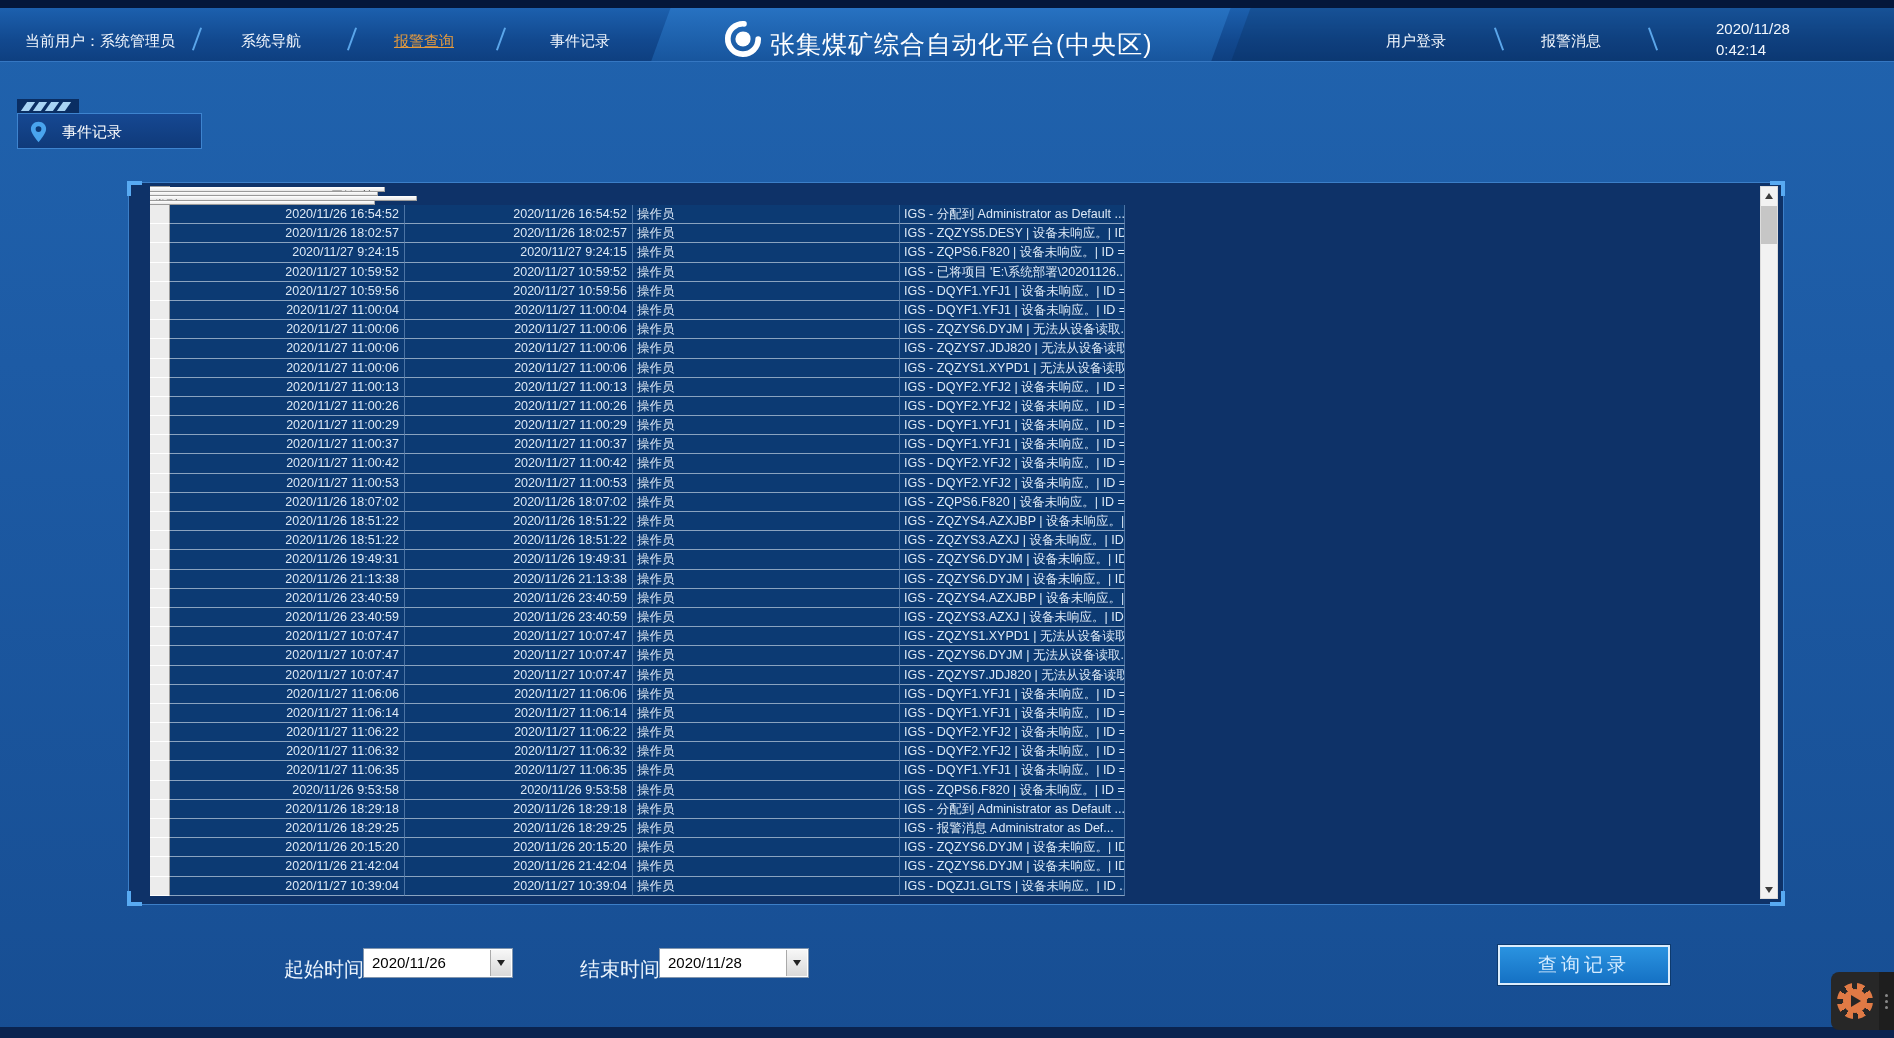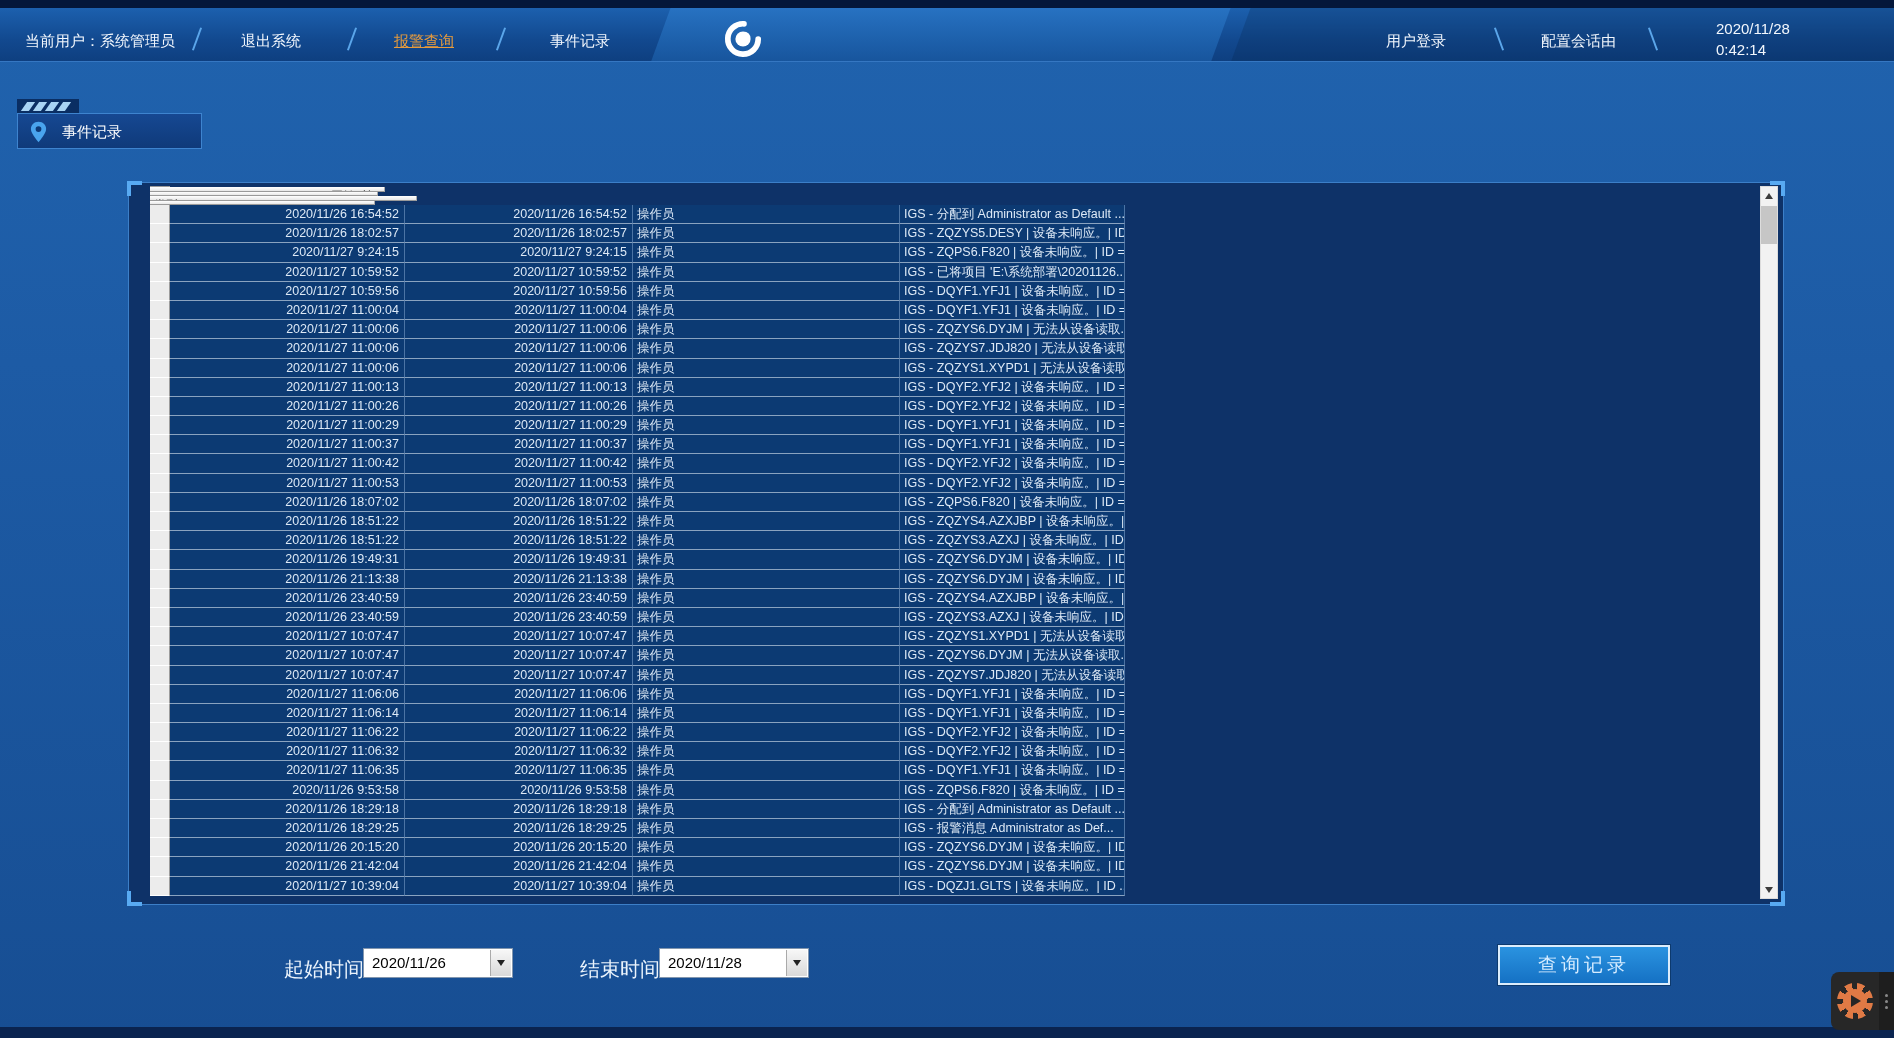--- a/index.html
+++ b/index.html
@@ -132,34 +132,35 @@
 
   <div class="top-strip"></div>
 
   <div class="top-bar">
     <div class="bar-trapezoid"></div>
     <div class="bar-right-shade"></div>
 
     <span class="nav-item" style="left:25px"><span>当前用户：</span><span>系统管理员</span></span>
 
     <div class="nav-sep-l" style="left:196px"></div>
-    <span class="nav-item" style="left:241px">退出系统</span>
+    <span class="nav-item" style="left:241px">系统导航</span>
     <div class="nav-sep-l" style="left:351px"></div>
     <span class="nav-item active" style="left:394px">报警查询</span>
     <div class="nav-sep-l" style="left:500px"></div>
     <span class="nav-item" style="left:550px">事件记录</span>
 
     <svg class="logo" viewBox="0 0 40 40">
       <path d="M36 20 A16 16 0 1 1 21 4" fill="none" stroke="#ffffff" stroke-width="6" stroke-linecap="round"></path>
       <path d="M20 12 a8 8 0 1 0 8 8 q0 -8 -8 -8 z" fill="#ffffff"></path>
     </svg>
+    <span class="app-title">张集煤矿综合自动化平台(中央区)</span>
 
     <span class="nav-item" style="left:1386px">用户登录</span>
     <div class="nav-sep-r" style="left:1498px"></div>
-    <span class="nav-item" style="left:1541px">配置会话由</span>
+    <span class="nav-item" style="left:1541px">报警消息</span>
     <div class="nav-sep-r" style="left:1652px"></div>
     <div class="datetime">
       <div>2020/11/28</div>
       <div>0:42:14</div>
     </div>
   </div>
 
   <div class="tab-notch"></div>
   <div class="slash" style="left:24px"></div>
   <div class="slash" style="left:36px"></div>

